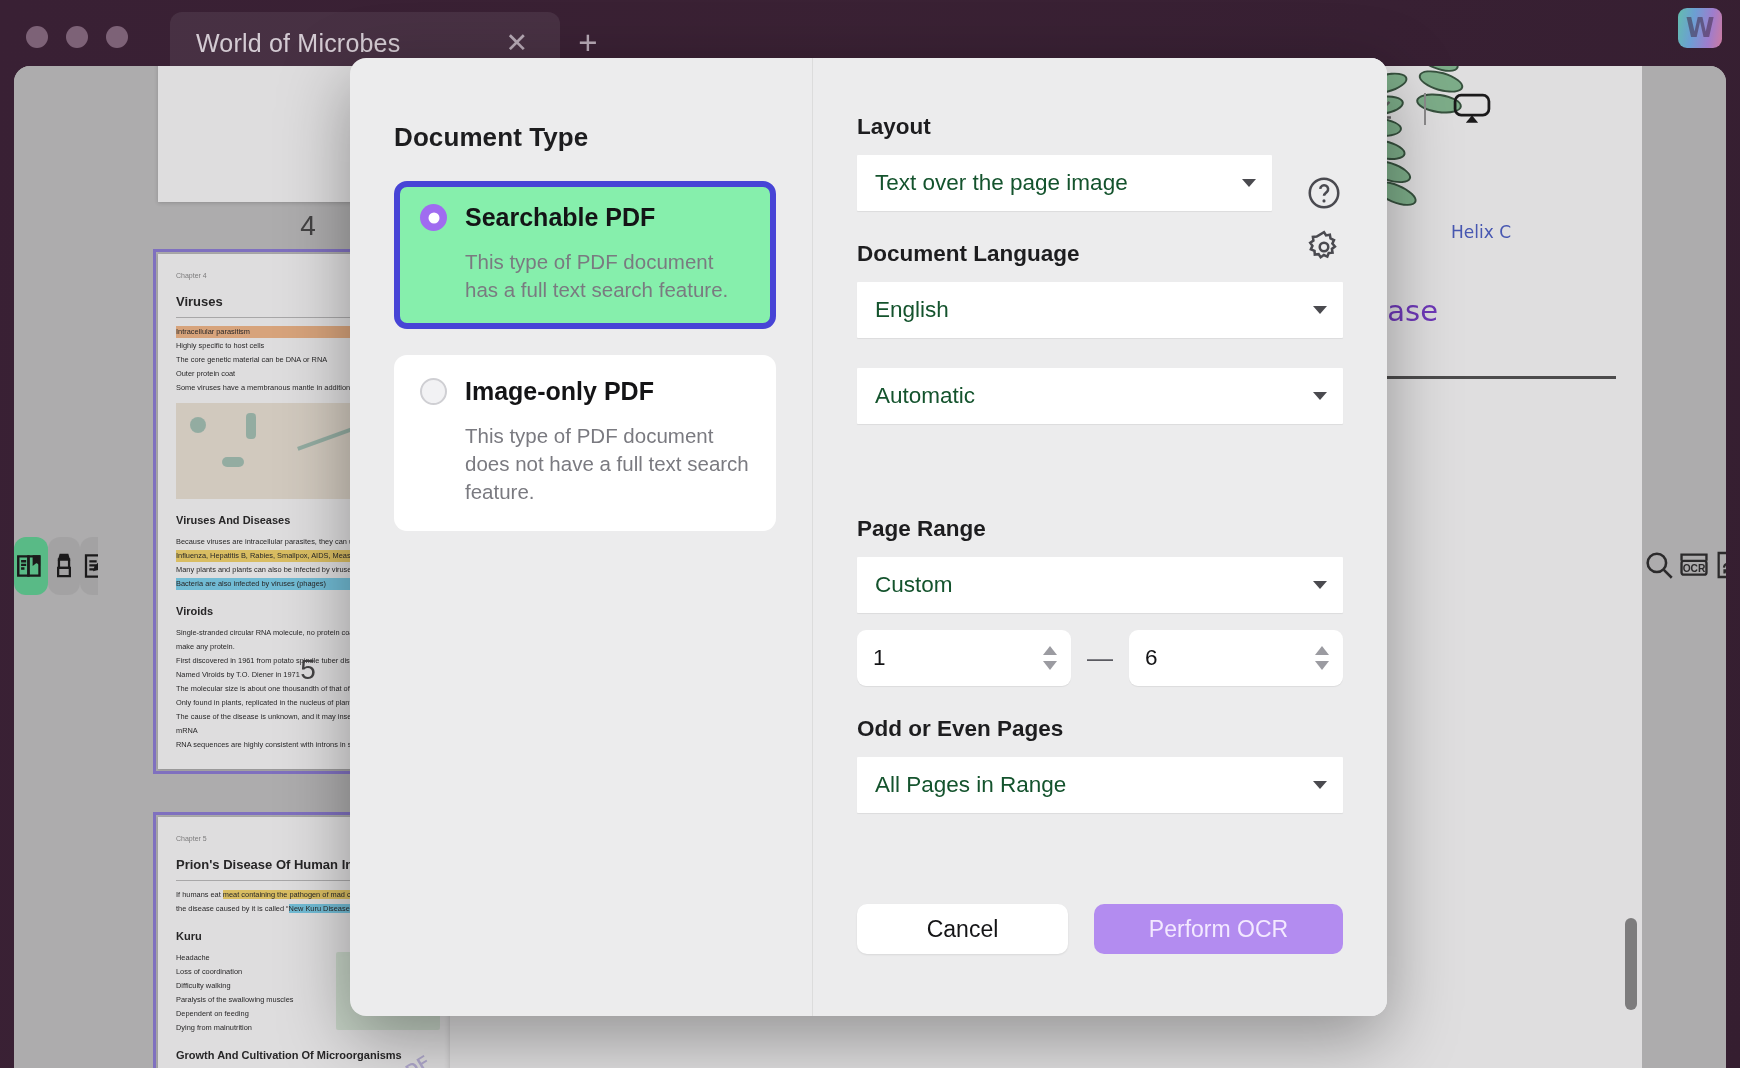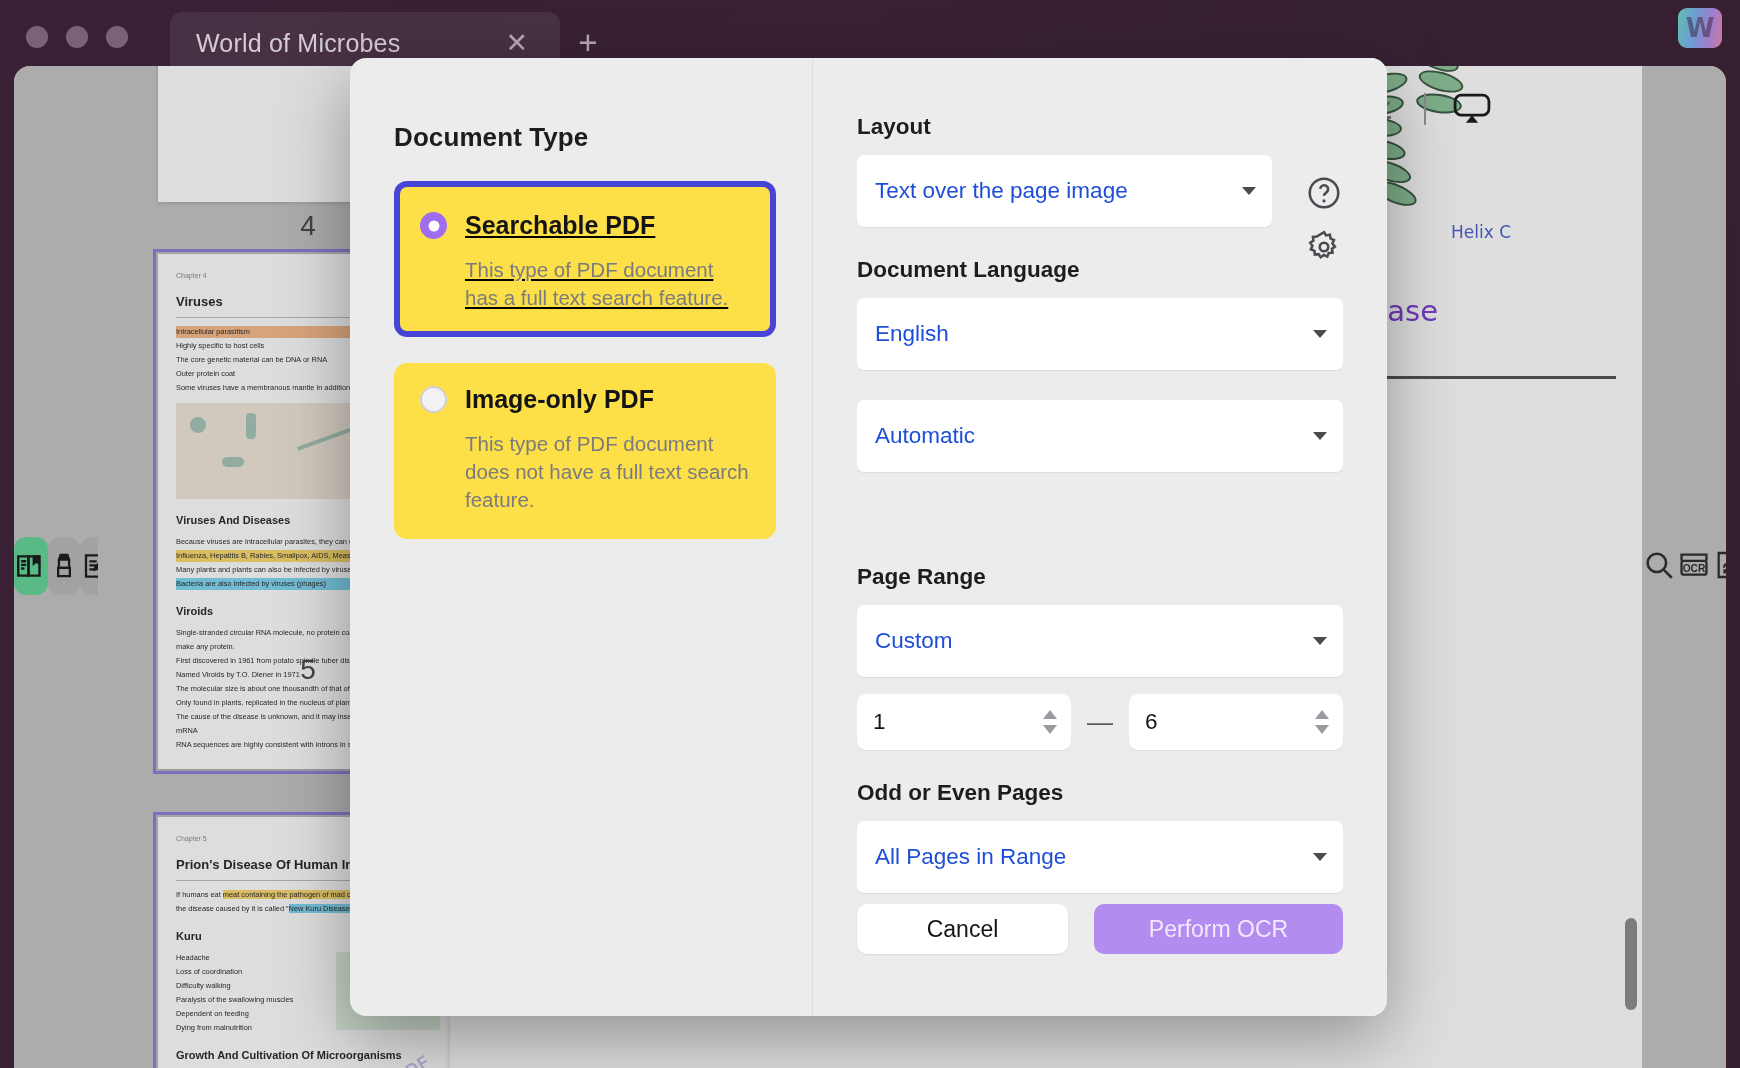--- a/index.html
+++ b/index.html
@@ -177,25 +177,25 @@
   .sec-title {
     font-size: 26px; font-weight: 700; color: #1d1d1f; margin-bottom: 28px;
     letter-spacing: .1px;
   }
   .field-label {
     font-size: 22.5px; font-weight: 700; color: #1d1d1f; margin-bottom: 15px;
   }
 
   
   .doc-card {
-    width: 382px; border-radius: 13px; background: #fde047; padding: 22px 26px 26px;
+    width: 382px; border-radius: 13px; background: #ffffff; padding: 22px 26px 26px;
     margin-bottom: 26px; position: relative;
   }
   .doc-card.selected {
-    background: #fde047; border: 6px solid #4744d6; padding: 24px 20px 20px; text-decoration: underline;
+    background: #86efac; border: 6px solid #4744d6; padding: 16px 20px 20px;
   }
   .dc-head { display: flex; align-items: center; gap: 18px; }
   .radio {
     width: 27px; height: 27px; border-radius: 50%;
     border: 2px solid #cfcfd3; background: #f2f2f4; flex: none;
   }
   .radio.on {
     background: #a06cf0; border: 0; position: relative;
   }
   .radio.on::after {
@@ -204,23 +204,23 @@
     transform: translate(-50%,-50%);
   }
   .dc-title { font-size: 25px; font-weight: 700; color: #141416; }
   .dc-desc {
     font-size: 20.5px; color: #7a7a80; line-height: 1.35;
     margin: 16px 0 0 45px; max-width: 300px;
   }
 
   
   .select {
-    height: 72px; background: #fff; border-radius: 7px;
+    height: 56px; background: #fff; border-radius: 1px;
     display: flex; align-items: center; padding: 0 18px;
-    font-size: 22.5px; color: #1d4ed8; position: relative;
+    font-size: 22.5px; color: #14532d; position: relative;
     box-shadow: 0 1px 1px rgba(0,0,0,.07);
   }
   .select .caret {
     position: absolute; right: 16px; top: 50%; transform: translateY(-50%);
     width: 0; height: 0; border-left: 7px solid transparent;
     border-right: 7px solid transparent; border-top: 8px solid #4a4a4f;
   }
   .field-block { margin-bottom: 30px; }
   .row-inline { display: flex; align-items: center; gap: 14px; }
 

